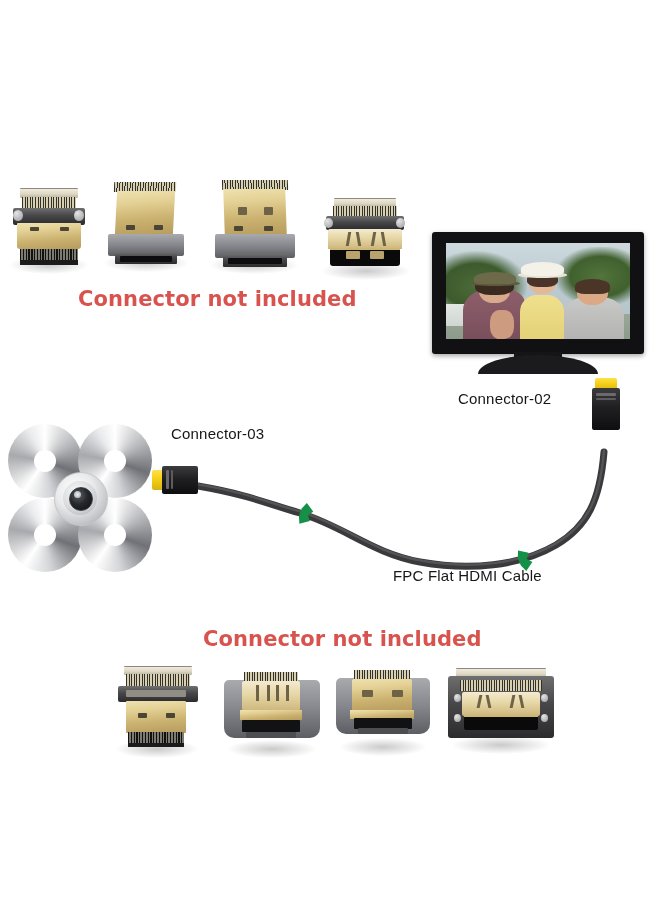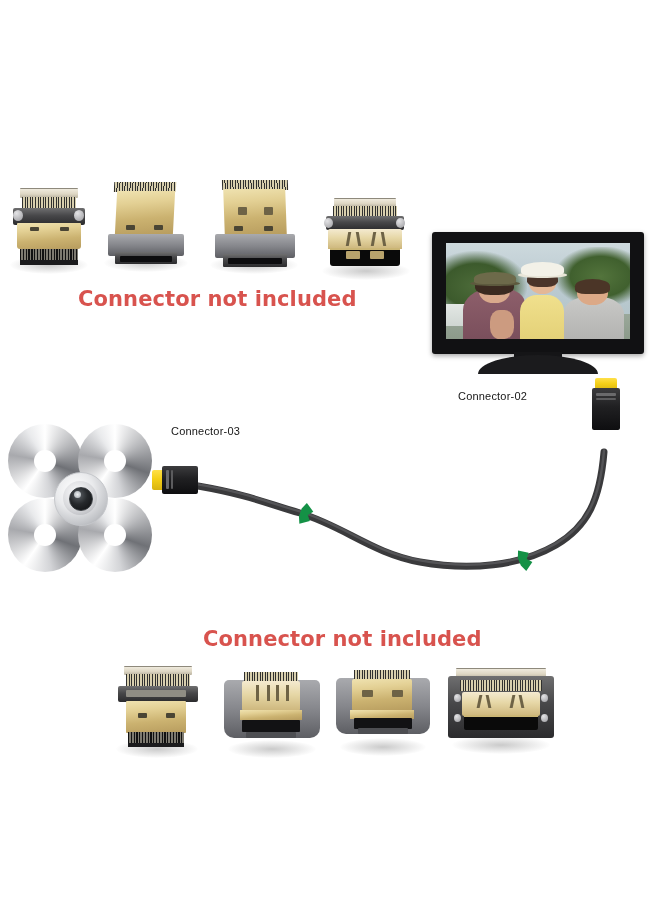--- a/index.html
+++ b/index.html
@@ -9,21 +9,21 @@
     font-family:"Liberation Sans", sans-serif;
     overflow:hidden;
     position:relative;
   }
   .stage{position:absolute;inset:0;}
 
   
   .label-black{
     position:absolute;
     color:#161616;
-    font-size:11px;
+    font-size:15px;
     font-weight:400;
     letter-spacing:.2px;
     white-space:nowrap;
     font-family:"Liberation Sans", sans-serif;
   }
   .label-red{
     position:absolute;
     color:#d8534e;
     font-size:21px;
     font-weight:bold;
@@ -314,20 +314,21 @@
   </div>
 
   <div class="plug-h" style="left:592px;top:378px;width:28px;height:52px;">
     <div class="plug-tip-gold" style="left:3px;top:0;width:22px;height:13px;"></div>
     <div class="plug-black" style="left:0;top:10px;width:28px;height:42px;">
       <div style="position:absolute;left:4px;top:5px;width:20px;height:3px;background:#6a6a6c;border-radius:1px;"></div>
       <div style="position:absolute;left:4px;top:10px;width:20px;height:2px;background:#5c5c5e;border-radius:1px;"></div>
     </div>
   </div>
 
+  <div class="label-black" style="left:393px;top:567px;">FPC Flat HDMI Cable</div>
 
   <div class="label-red" style="left:203px;top:627px;">Connector not included</div>
 
   <div>
 
     <div class="conn" style="left:112px;top:666px;width:90px;height:90px;">
       <div class="shadow-soft" style="left:4px;top:74px;width:82px;height:18px;"></div>
       <div class="fpc-clamp" style="position:absolute;left:12px;top:0;width:68px;height:8px;border-radius:1px;"></div>
       <div class="pin-strip" style="position:absolute;left:14px;top:8px;width:64px;height:14px;"></div>
       <div class="dark-housing" style="position:absolute;left:6px;top:20px;width:80px;height:16px;border-radius:2px;"></div>

